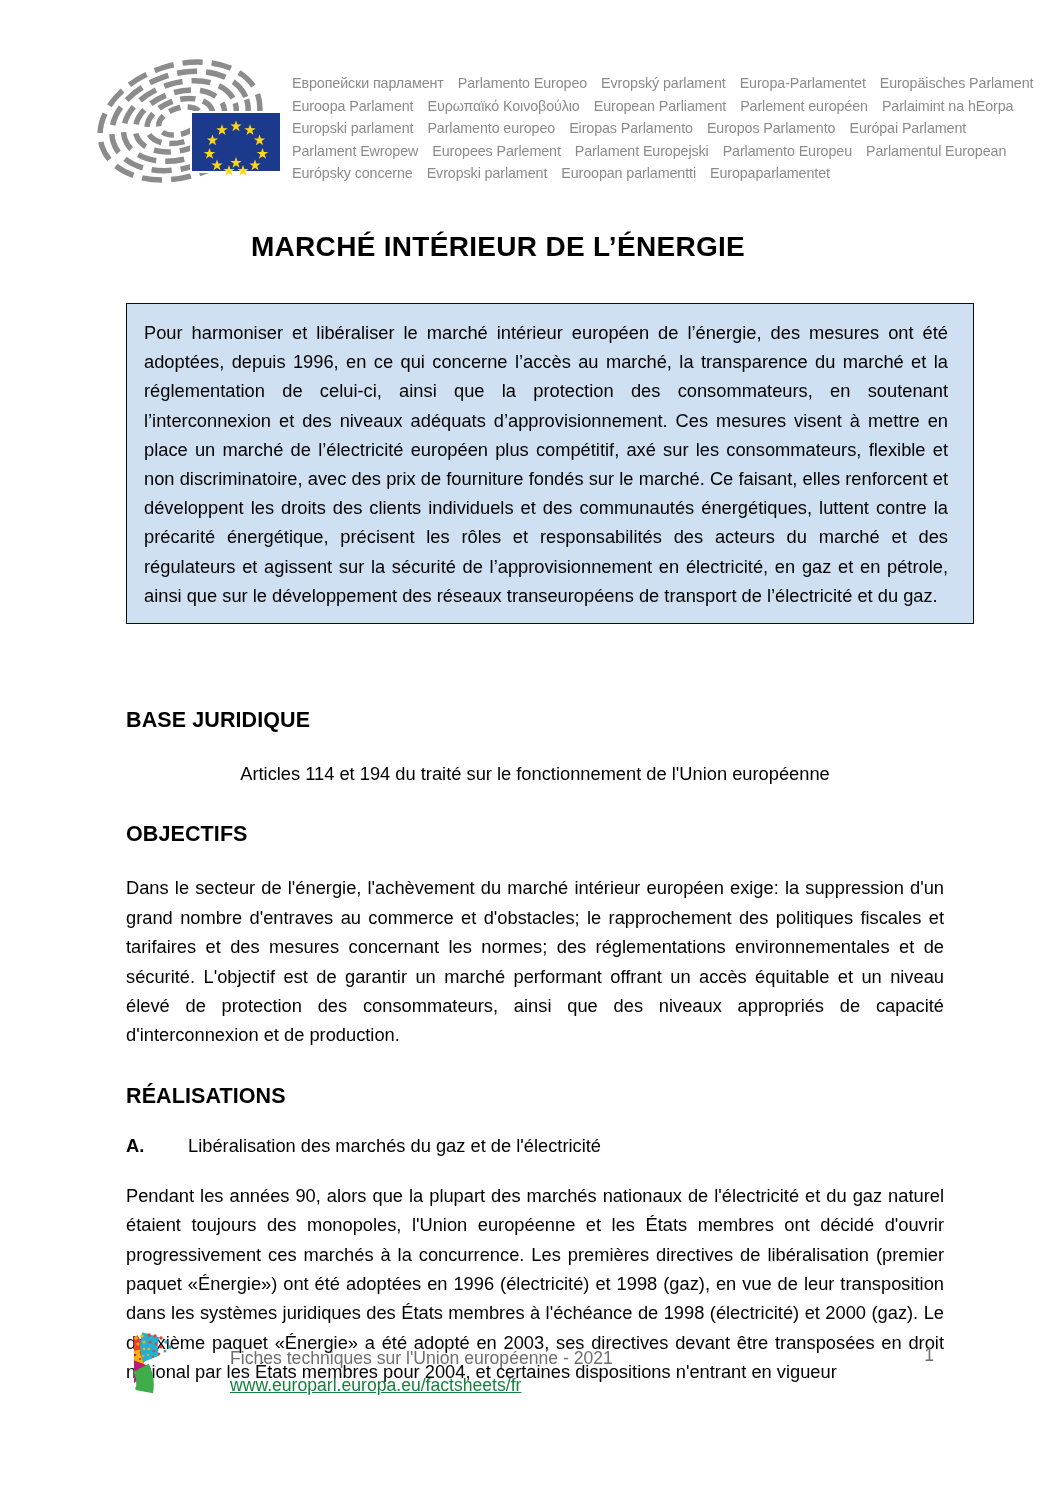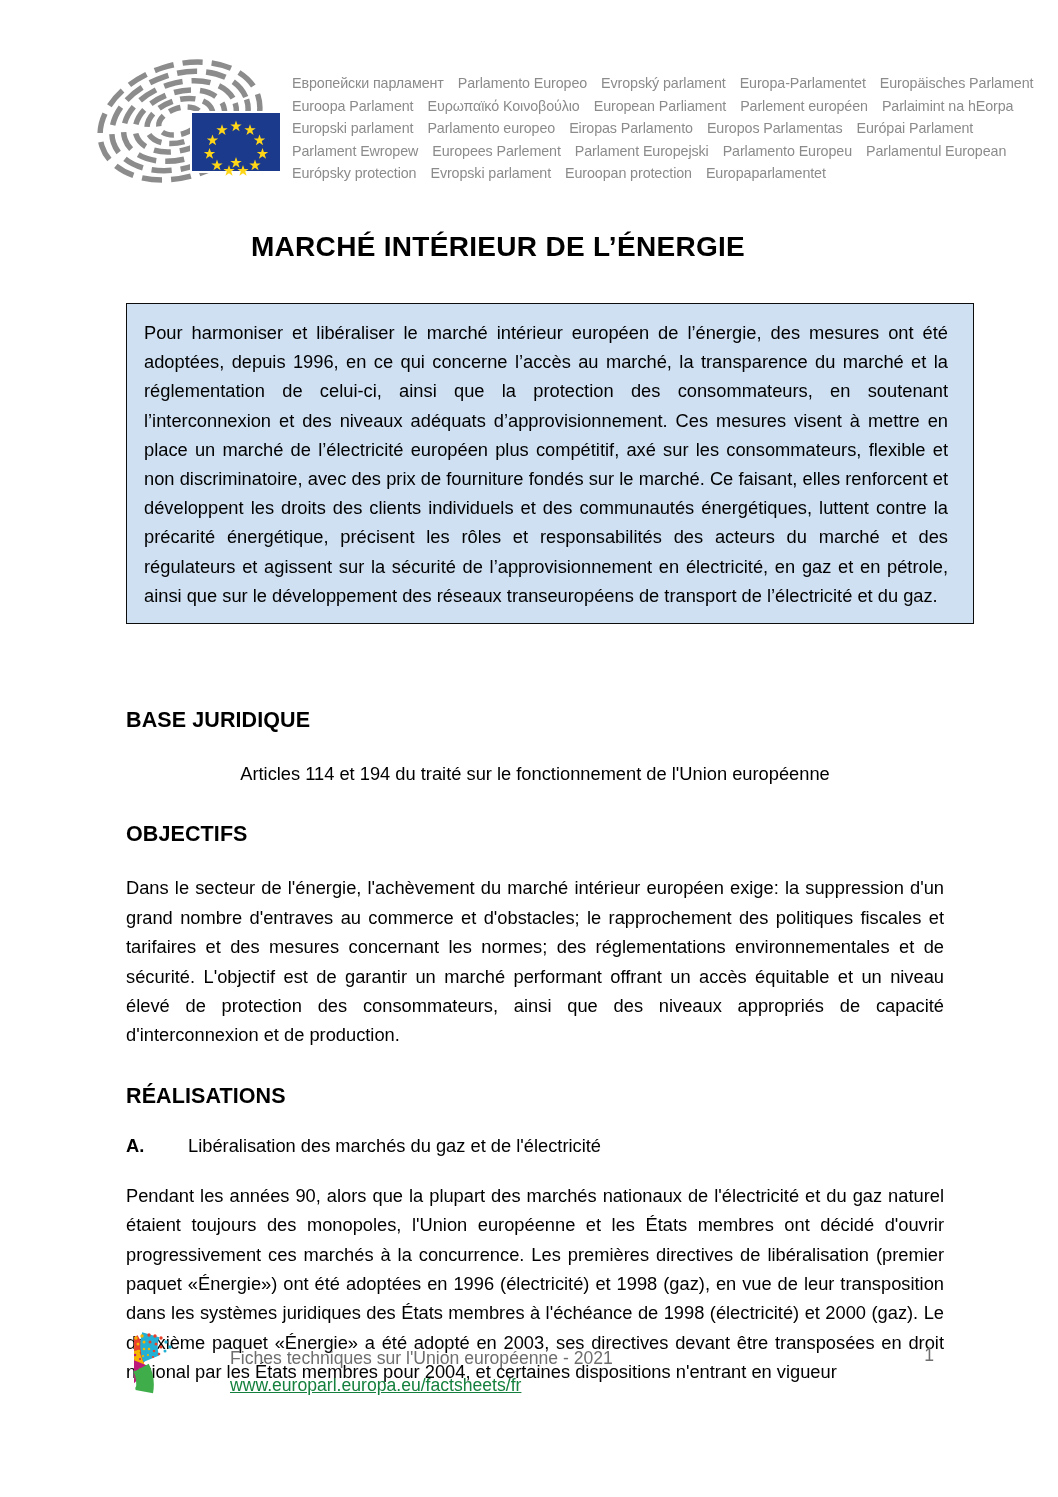--- a/index.html
+++ b/index.html
@@ -201,27 +201,27 @@
     </div>
 
     <div class="langs">
       <div>
         <span>Европейски парламент</span><span>Parlamento Europeo</span><span>Evropský parlament</span><span>Europa-Parlamentet</span><span>Europäisches Parlament</span>
       </div>
       <div>
         <span>Euroopa Parlament</span><span>Ευρωπαϊκό Κοινοβούλιο</span><span>European Parliament</span><span>Parlement européen</span><span>Parlaimint na hEorpa</span>
       </div>
       <div>
-        <span>Europski parlament</span><span>Parlamento europeo</span><span>Eiropas Parlamento</span><span>Europos Parlamentas</span><span>Európai Parlament</span>
+        <span>Europski parlament</span><span>Parlamento europeo</span><span>Eiropas Parlamento</span><span>Europos Parlamento</span><span>Európai Parlament</span>
       </div>
       <div>
         <span>Parlament Ewropew</span><span>Europees Parlement</span><span>Parlament Europejski</span><span>Parlamento Europeu</span><span>Parlamentul European</span>
       </div>
       <div>
-        <span>Európsky protection</span><span>Evropski parlament</span><span>Euroopan protection</span><span>Europaparlamentet</span>
+        <span>Európsky concerne</span><span>Evropski parlament</span><span>Euroopan parlamentti</span><span>Europaparlamentet</span>
       </div>
     </div>
   </div>
 
   <div class="doc-title">MARCHÉ INTÉRIEUR DE L’ÉNERGIE</div>
 
   <div class="summary-box">
     <p>Pour harmoniser et libéraliser le marché intérieur européen de l’énergie, des mesures ont été adoptées, depuis 1996, en ce qui concerne l’accès au marché, la transparence du marché et la réglementation de celui-ci, ainsi que la protection des consommateurs, en soutenant l’interconnexion et des niveaux adéquats d’approvisionnement. Ces mesures visent à mettre en place un marché de l’électricité européen plus compétitif, axé sur les consommateurs, flexible et non discriminatoire, avec des prix de fourniture fondés sur le marché. Ce faisant, elles renforcent et développent les droits des clients individuels et des communautés énergétiques, luttent contre la précarité énergétique, précisent les rôles et responsabilités des acteurs du marché et des régulateurs et agissent sur la sécurité de l’approvisionnement en électricité, en gaz et en pétrole, ainsi que sur le développement des réseaux transeuropéens de transport de l’électricité et du gaz.</p>
   </div>
 

